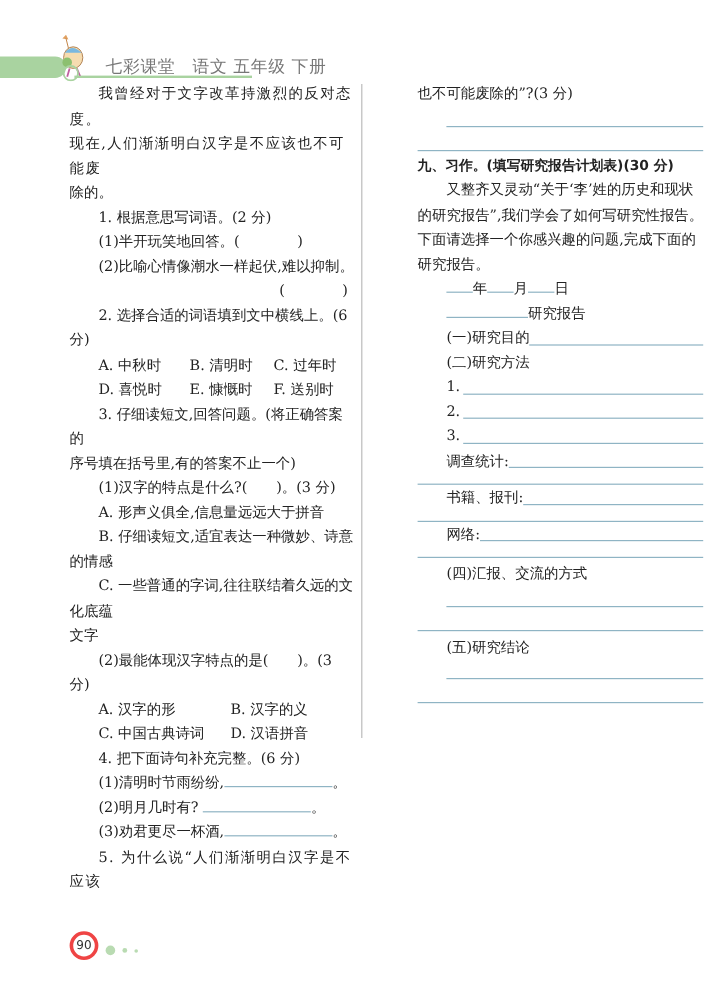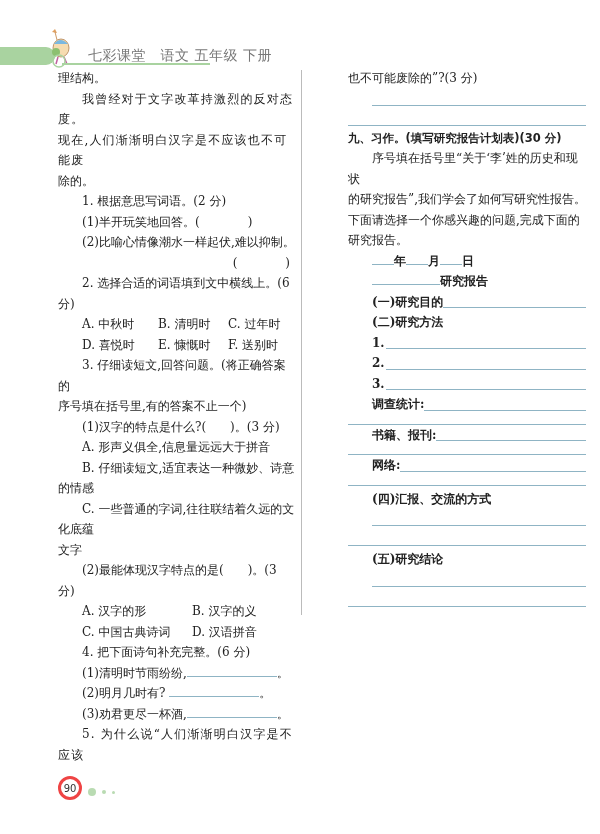--- a/index.html
+++ b/index.html
@@ -8,21 +8,21 @@
   .hdr-bar{position:absolute;left:0;top:47px;width:55px;height:18px;background:#a9d3a0;border-radius:0 10px 10px 0;}
   .hdr-line{position:absolute;left:62px;top:63px;width:148px;height:1.5px;background:#a9d3a0;}
   .hdr-title{position:absolute;left:88px;top:47px;font-family:"DejaVu Sans",sans-serif;font-size:14px;color:#777;letter-spacing:0.5px;white-space:nowrap;}
   .mascot{position:absolute;left:46px;top:28px;width:26px;height:40px;}
   .col-divider{position:absolute;left:301px;top:70px;width:1px;height:545px;background:#bbb;}
   .col{position:absolute;top:68px;font-size:12px;line-height:20.5px;}
   .col.left{left:58px;width:238px;}
   .col.right{left:306px;width:238px;margin-left:42px;}
   .p{margin:0;}
   .ind{text-indent:24px;}
-  .ind2{padding-left:24px;font-weight:bold;}
+  .ind2{padding-left:24px;}
   .q-wide{letter-spacing:1.2px;}
   .blank{display:inline-block;border-bottom:1px solid #8fb4c4;vertical-align:baseline;height:12px;}
   .opts{display:flex;padding-left:24px;}
   .opts span{display:inline-block;}
   .ans-line{height:1px;background:#8fb4c4;margin-top:0;}
   .bold{font-family:"DejaVu Sans",sans-serif;font-weight:bold;font-size:11.5px;}
   .field{display:flex;align-items:flex-end;}
   .field .grow{flex:1;border-bottom:1px solid #8fb4c4;height:14px;margin-bottom:4px;}
   .footer{position:absolute;left:58px;top:776px;}
   .pg-circle{position:absolute;left:0;top:0;width:24px;height:24px;border:3px solid #ef4444;border-radius:50%;box-sizing:border-box;display:flex;align-items:center;justify-content:center;font-family:"DejaVu Sans",sans-serif;font-size:10px;color:#333;}
@@ -42,21 +42,20 @@
     <path d="M12 29 l-2 7 M18 29 l3 7" stroke="#c060a0" stroke-width="1.5"></path>
     <circle cx="13" cy="33" r="6" fill="none" stroke="#a9d3a0" stroke-width="1.5"></circle>
   </svg>
   <div class="hdr-line"></div>
   <div class="hdr-title">七彩课堂　语文 五年级 下册</div>
 </div>
 
 <div class="col-divider"></div>
 
 <div class="col left">
-  <p class="p">理结构。</p>
   <p class="p ind q-wide">我曾经对于文字改革持激烈的反对态度。</p>
   <p class="p q-wide">现在,人们渐渐明白汉字是不应该也不可能废</p>
   <p class="p">除的。</p>
   <p class="p ind">1. 根据意思写词语。(2 分)</p>
   <p class="p ind">(1)半开玩笑地回答。(　　　　)</p>
   <p class="p ind">(2)比喻心情像潮水一样起伏,难以抑制。</p>
   <p class="p" style="text-align:right;padding-right:6px;">(　　　　)</p>
   <p class="p ind">2. 选择合适的词语填到文中横线上。(6 分)</p>
   <div class="opts">
     <span style="width:76px">A. 中秋时</span>
@@ -93,21 +92,21 @@
   <p class="p ind q-wide">5. 为什么说“人们渐渐明白汉字是不应该</p>
 </div>
 
 <div class="col right">
   <p class="p">也不可能废除的”?(3 分)</p>
   <div style="height:16px"></div>
   <div class="ans-line" style="margin-left:24px"></div>
   <div style="height:19px"></div>
   <div class="ans-line"></div>
   <p class="p bold" style="margin-top:2px">九、习作。(填写研究报告计划表)(30 分)</p>
-  <p class="p ind">序号填在括号里“关于‘李’姓的历史和现状</p>
+  <p class="p ind">又整齐又灵动“关于‘李’姓的历史和现状</p>
   <p class="p">的研究报告”,我们学会了如何写研究性报告。</p>
   <p class="p">下面请选择一个你感兴趣的问题,完成下面的</p>
   <p class="p">研究报告。</p>
   <p class="p ind2">
     <span class="blank" style="width:22px"></span><span>年</span><span class="blank" style="width:22px"></span><span>月</span><span class="blank" style="width:22px"></span><span>日</span>
   </p>
   <p class="p ind2"><span class="blank" style="width:68px"></span><span>研究报告</span></p>
   <div class="field ind2">
       <span>(一)研究目的</span>
       <span class="grow"></span>

